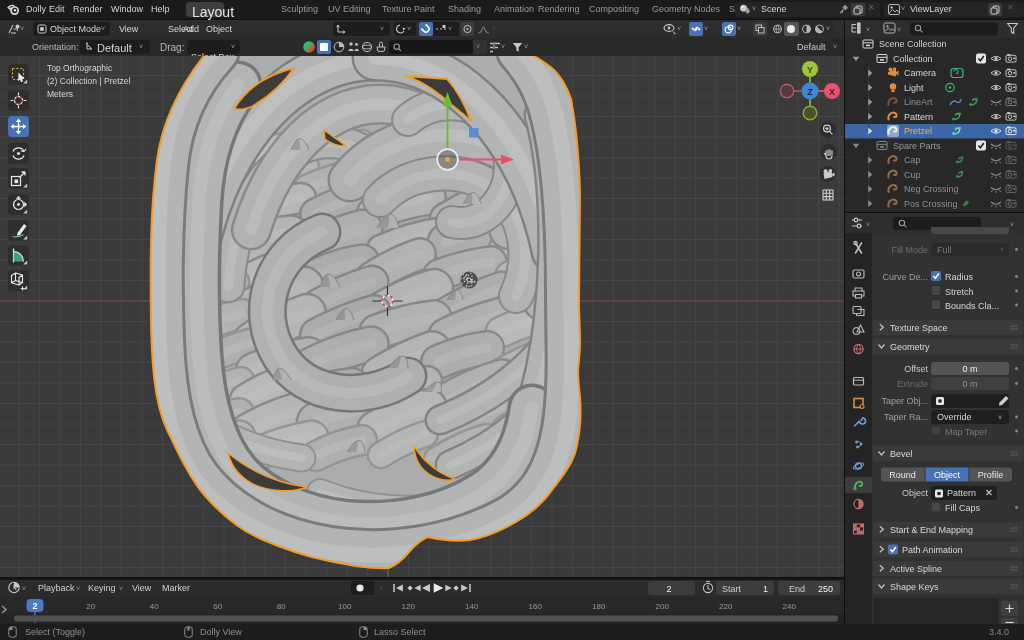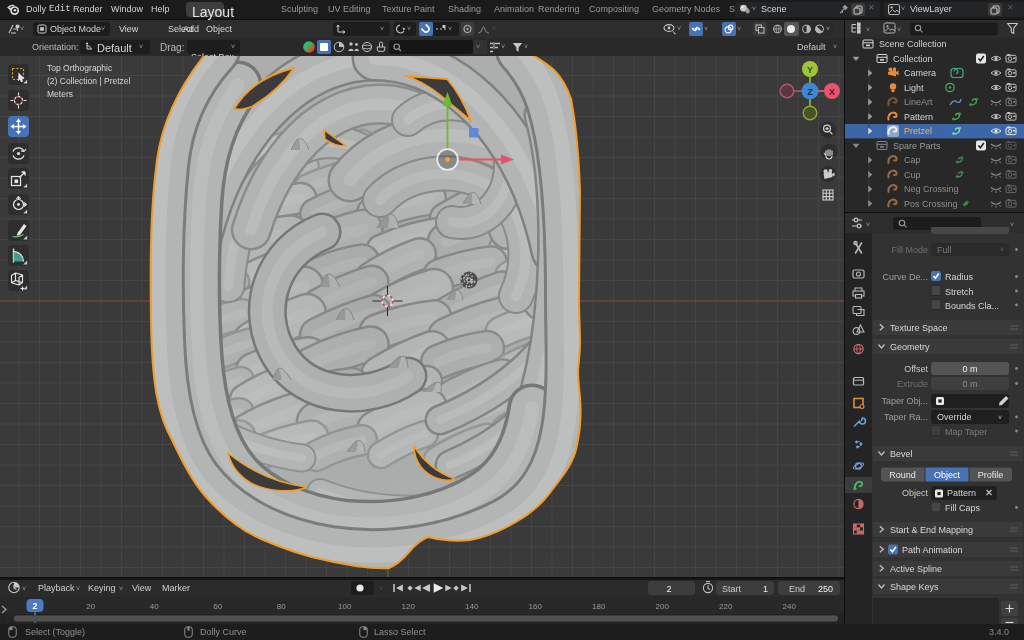--- a/index.html
+++ b/index.html
@@ -7,21 +7,21 @@
 svg text{font-family:"Liberation Sans",sans-serif}
 </style></head><body>
 <div class="abs" style="left:0px;top:0px;width:1024px;height:19px;background:#1b1b1b;"></div>
 <svg class="abs" style="left:6px;top:2px" width="15" height="15" viewBox="0 0 15 15">
 <circle cx="8.6" cy="8.6" r="3.6" fill="none" stroke="#dcdcdc" stroke-width="1.7"></circle>
 <circle cx="8.9" cy="8.3" r="1.3" fill="#dcdcdc"></circle>
 <path d="M0.6,4.9 L6.8,5.9 L3.9,8.1 Z" fill="#dcdcdc"></path>
 <path d="M2.2,5.2 Q5,2.8 8.3,3.6" stroke="#dcdcdc" stroke-width="1.3" fill="none"></path>
 </svg>
 <span class="abs" style="left:26px;top:4px;font-size:9px;color:#d5d5d5;white-space:nowrap;">Dolly</span>
-<span class="abs" style="left:49px;top:4px;font-size:9px;color:#d5d5d5;white-space:nowrap;font-family:Liberation Mono, monospace;">Edit</span>
+<span class="abs" style="left:49px;top:4px;font-size:9px;color:#d5d5d5;white-space:nowrap;">Edit</span>
 <span class="abs" style="left:73px;top:4px;font-size:9px;color:#d5d5d5;white-space:nowrap;">Render</span>
 <span class="abs" style="left:111px;top:4px;font-size:9px;color:#d5d5d5;white-space:nowrap;">Window</span>
 <span class="abs" style="left:151px;top:4px;font-size:9px;color:#d5d5d5;white-space:nowrap;">Help</span>
 <div class="abs" style="left:186px;top:2px;width:38px;height:15px;background:#3e3e3e;border-radius:4px;"></div>
 <span class="abs" style="left:192px;top:4px;font-size:14px;color:#e4e4e4;white-space:nowrap;">Layout</span>
 <span class="abs" style="left:232px;top:21px;font-size:14px;color:#9a9a9a;white-space:nowrap;">Modeling</span>
 <span class="abs" style="left:281px;top:4px;font-size:9px;color:#9a9a9a;white-space:nowrap;">Sculpting</span>
 <span class="abs" style="left:328px;top:4px;font-size:9px;color:#9a9a9a;white-space:nowrap;">UV Editing</span>
 <span class="abs" style="left:382px;top:4px;font-size:9px;color:#9a9a9a;white-space:nowrap;">Texture Paint</span>
 <span class="abs" style="left:448px;top:4px;font-size:9px;color:#9a9a9a;white-space:nowrap;">Shading</span>
@@ -1224,18 +1224,18 @@
 <div class="abs" style="left:0px;top:624px;width:1024px;height:16px;background:#1d1d1d;"></div>
 <svg class="abs" style="left:8px;top:626px" width="9" height="12" viewBox="0 0 9 12">
     <rect x="0.75" y="0.75" width="7.5" height="10.5" rx="2.6" fill="none" stroke="#8f8f8f" stroke-width="1"></rect>
     <path d="M1,4 L4.5,4 L4.5,1 L3.2,1 A2.4,2.4 0 0 0 1,3.2 Z" fill="#8f8f8f"></path>
   </svg>
 <span class="abs" style="left:25px;top:627px;font-size:9px;color:#909090;white-space:nowrap;">Select (Toggle)</span>
 <svg class="abs" style="left:184px;top:626px" width="9" height="12" viewBox="0 0 9 12">
     <rect x="0.75" y="0.75" width="7.5" height="10.5" rx="2.6" fill="none" stroke="#8f8f8f" stroke-width="1"></rect>
     <rect x="3.4" y="1" width="2.2" height="3.6" fill="#8f8f8f"></rect>
   </svg>
-<span class="abs" style="left:200px;top:627px;font-size:9px;color:#909090;white-space:nowrap;">Dolly Curve</span>
+<span class="abs" style="left:200px;top:627px;font-size:9px;color:#909090;white-space:nowrap;">Dolly View</span>
 <svg class="abs" style="left:359px;top:626px" width="9" height="12" viewBox="0 0 9 12">
     <rect x="0.75" y="0.75" width="7.5" height="10.5" rx="2.6" fill="none" stroke="#8f8f8f" stroke-width="1"></rect>
     <path d="M8,4 L4.5,4 L4.5,1 L5.8,1 A2.4,2.4 0 0 1 8,3.2 Z" fill="#8f8f8f"></path>
   </svg>
 <span class="abs" style="left:374px;top:627px;font-size:9px;color:#909090;white-space:nowrap;">Lasso Select</span>
 <span class="abs" style="left:989px;top:627px;font-size:9px;color:#8a8a8a;white-space:nowrap;">3.4.0</span>
 </body></html>

